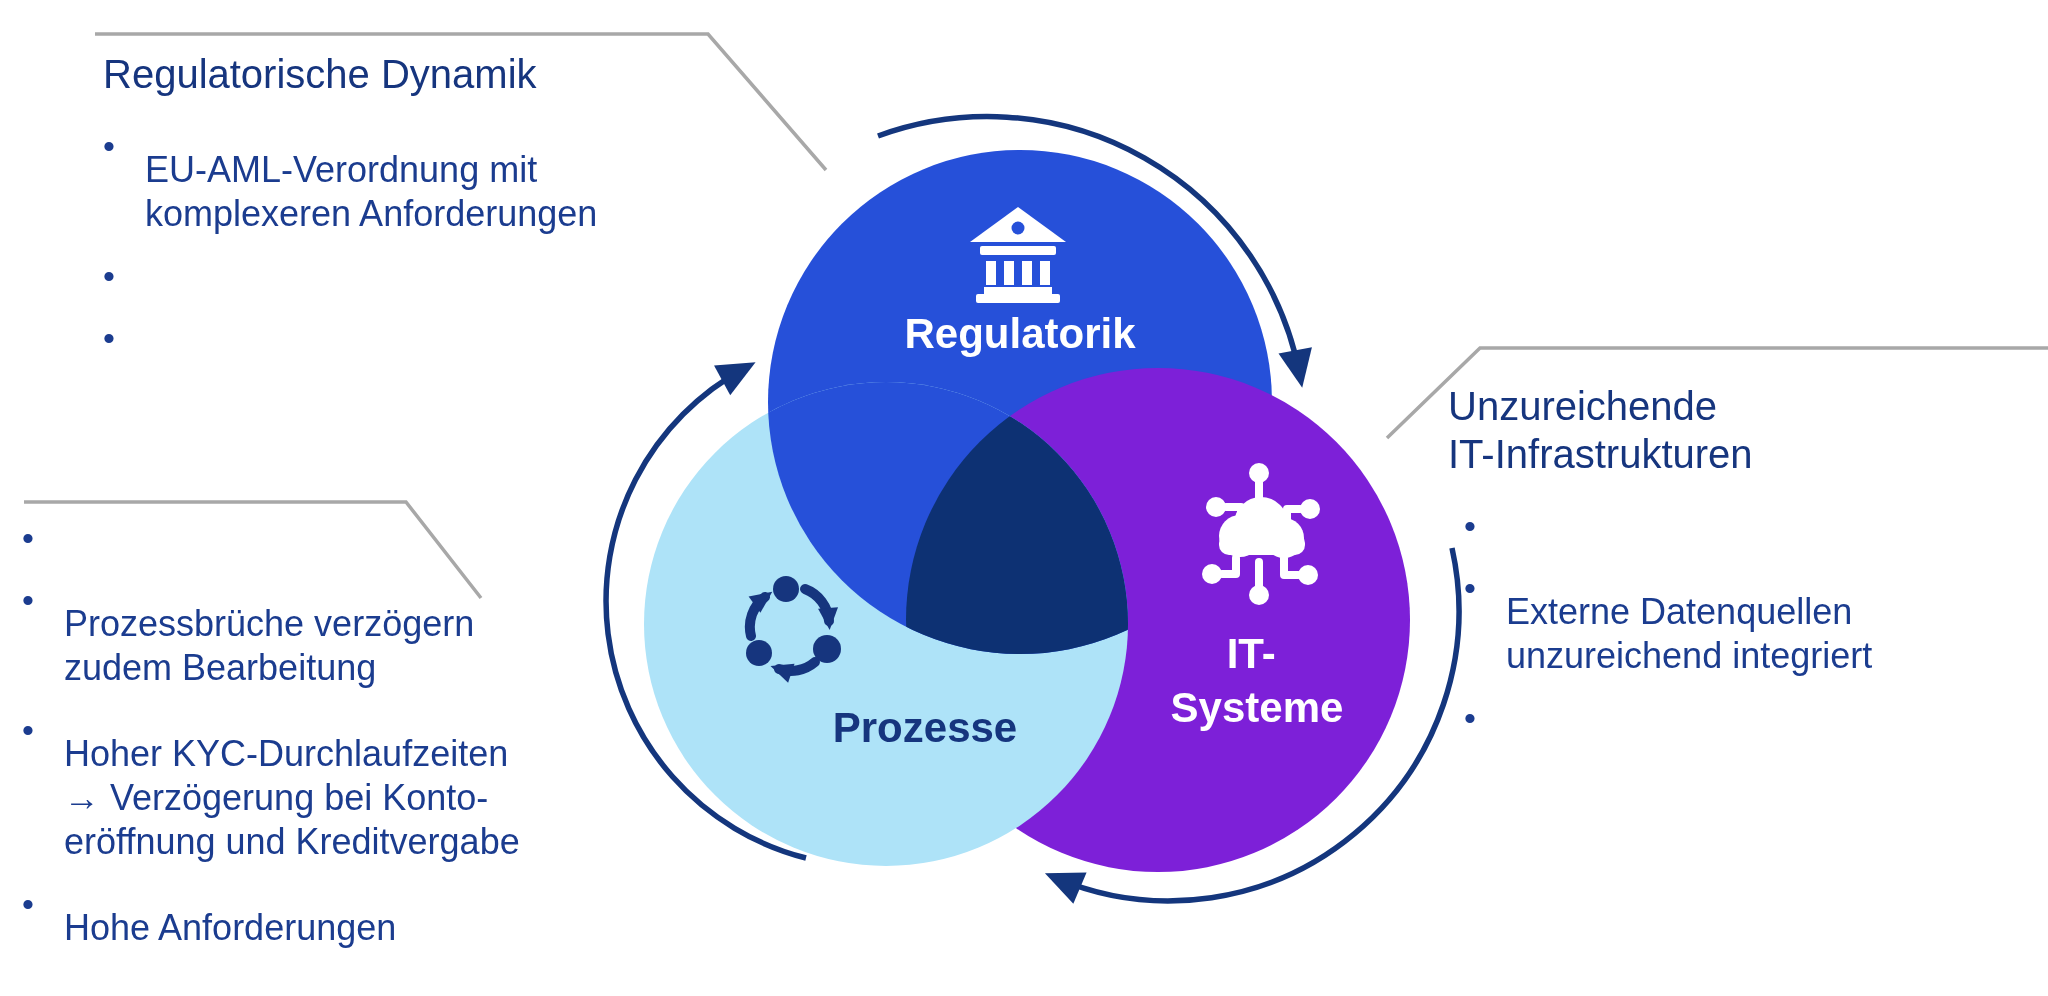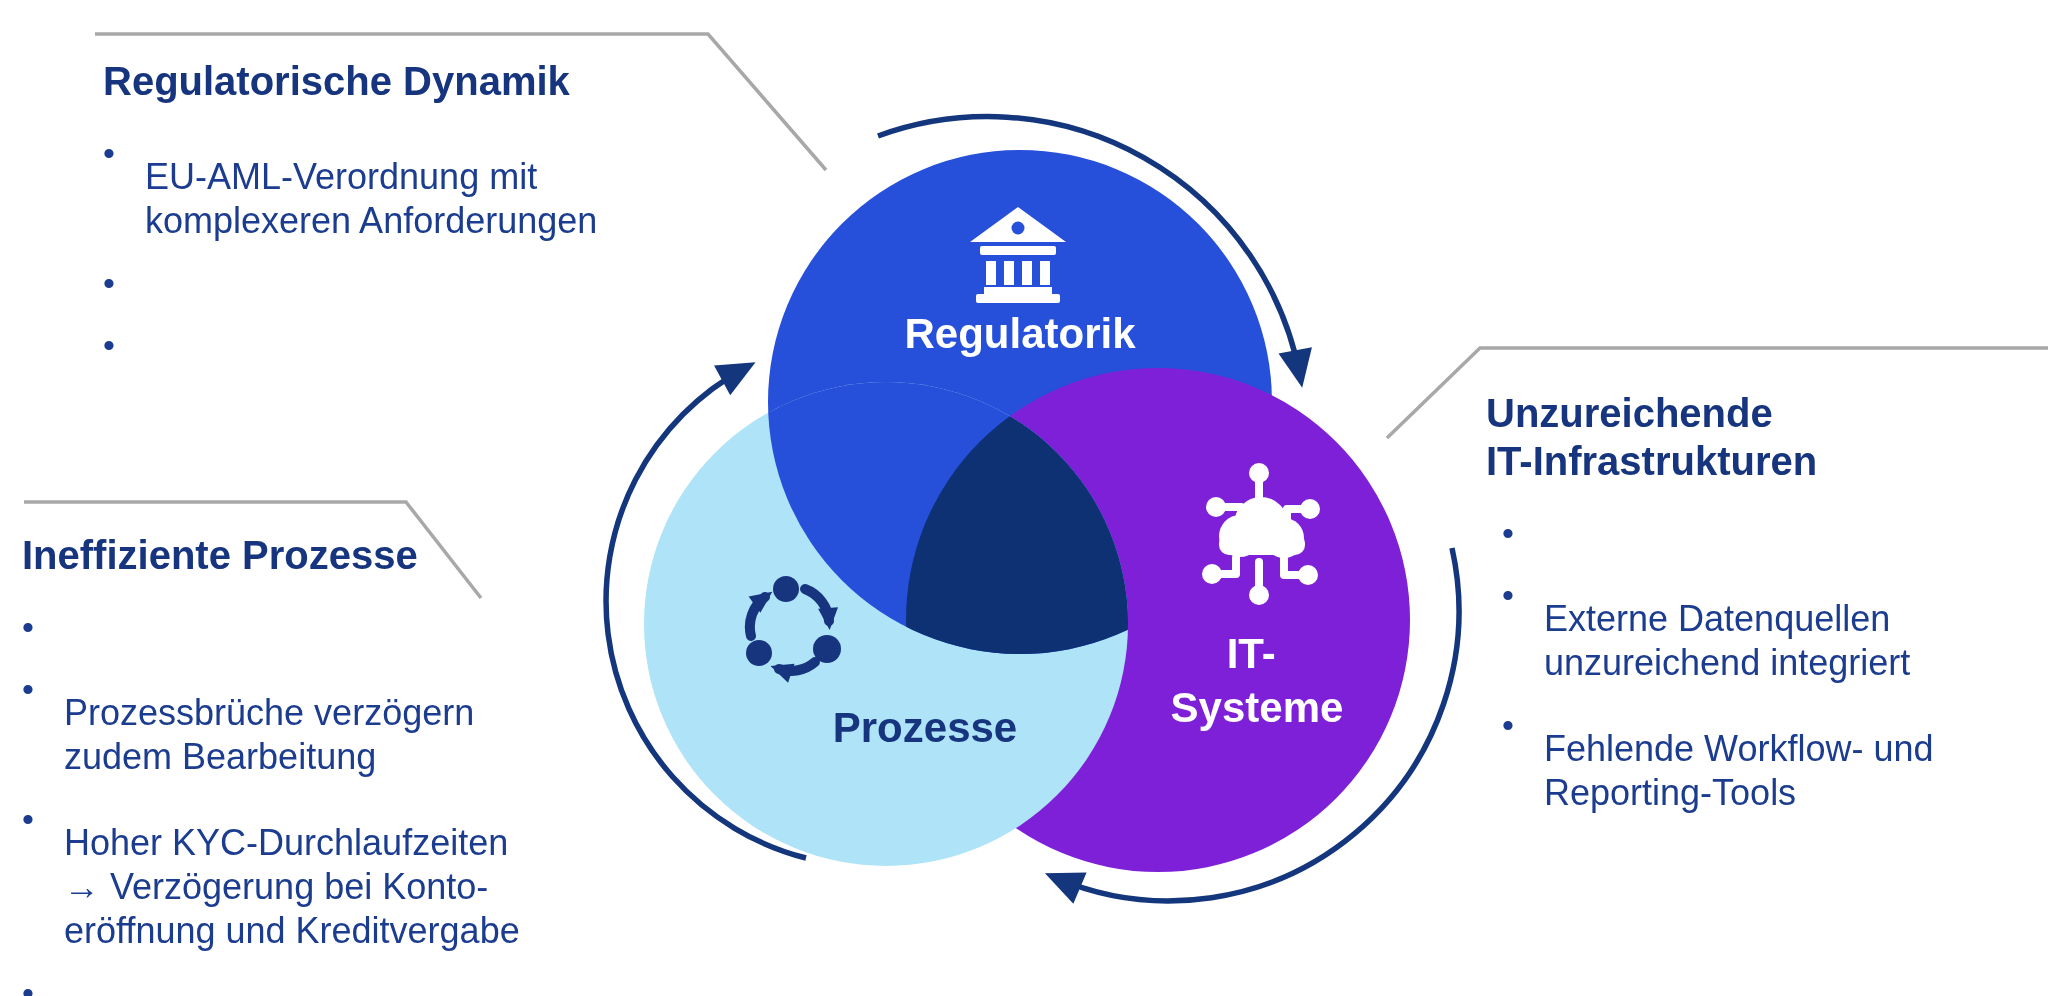--- a/index.html
+++ b/index.html
@@ -4,34 +4,34 @@
 <style>
   html,body { margin:0; padding:0; background:#ffffff; }
   #canvas {
     position:relative; width:2048px; height:996px; background:#ffffff;
     font-family:"Liberation Sans", sans-serif; overflow:hidden;
   }
   #venn-svg { position:absolute; left:0; top:0; width:2048px; height:996px; }
 
   .block { position:absolute; color:#1B3C8F; }
   .block h2 {
-    margin:15px 0 26px 0; font-size:40px; line-height:48px; font-weight:700;
+    margin:8px 0 26px 0; font-size:40px; line-height:48px; font-weight:400;
     color:#16357E; white-space:pre-line;
   }
   .block ul { list-style:none; margin:0; padding:0; }
   .block li {
     display:flex; align-items:flex-start;
     font-size:36px; line-height:44px; margin-bottom:18px; color:#1B3C8F;
   }
   .mk { flex:0 0 42px; width:42px; font-size:34px; }
   .tx { white-space:pre-line;margin-top:24px; }
 
   #block-reg { left:103px; top:42px;  width:620px; }
   #block-pro { left:22px;  top:516px; width:640px; }
-  #block-it  { left:1486px;top:374px; width:560px; }
+  #block-it  { left:1448px;top:374px; width:560px; }
   #block-it ul { padding-left:16px; }
 
   .vl { font:700 42px "Liberation Sans", sans-serif; text-anchor:middle; }
   .vl-white { fill:#ffffff; }
   .vl-dark  { fill:#16357E; }
 
   .rot-arc { stroke:#14367D; stroke-width:5.5; fill:none; }
   .connector { stroke:#A8A8A8; stroke-width:3.5; fill:none; }
   .cyc { stroke:#16357E; stroke-width:10; fill:none; stroke-linecap:round; }
   .cloud-line { stroke:#ffffff; stroke-width:8; fill:none; stroke-linecap:round; stroke-linejoin:round; }
@@ -140,21 +140,20 @@
       <li>
         <span class="mk">•</span>
       </li>
       <li>
         <span class="mk">•</span>
       </li>
     </ul>
   </section>
 
   <section class="block" id="block-pro">
-    <h2>Ineffiziente Prozesse</h2>
     <ul>
       <li>
         <span class="mk">•</span>
       </li>
       <li>
         <span class="mk">•</span>
         <span class="tx">Prozessbrüche verzögern
 zudem Bearbeitung</span>
       </li>
       <li>
@@ -177,19 +176,17 @@
       <li>
         <span class="mk">•</span>
       </li>
       <li>
         <span class="mk">•</span>
         <span class="tx">Externe Datenquellen
 unzureichend integriert</span>
       </li>
       <li>
         <span class="mk">•</span>
-        <span class="tx">Fehlende Workflow- und
-Reporting-Tools</span>
       </li>
     </ul>
   </section>
 
 </div>
 
 </body></html>

